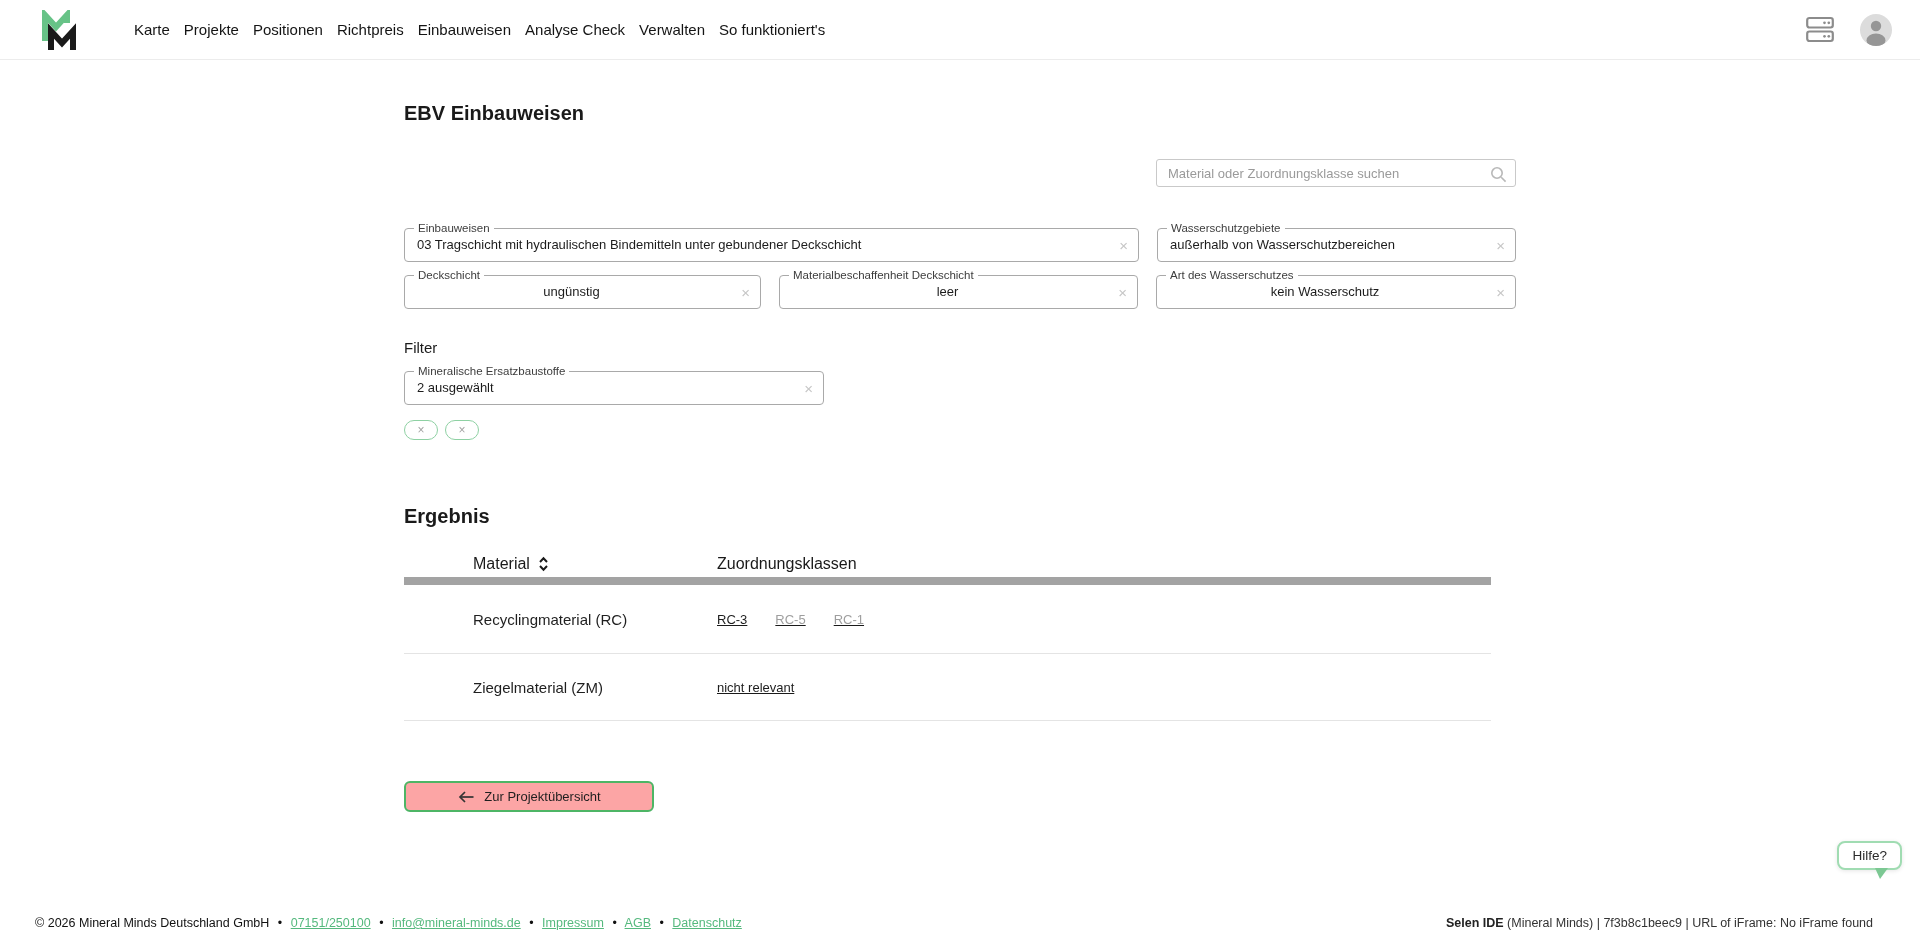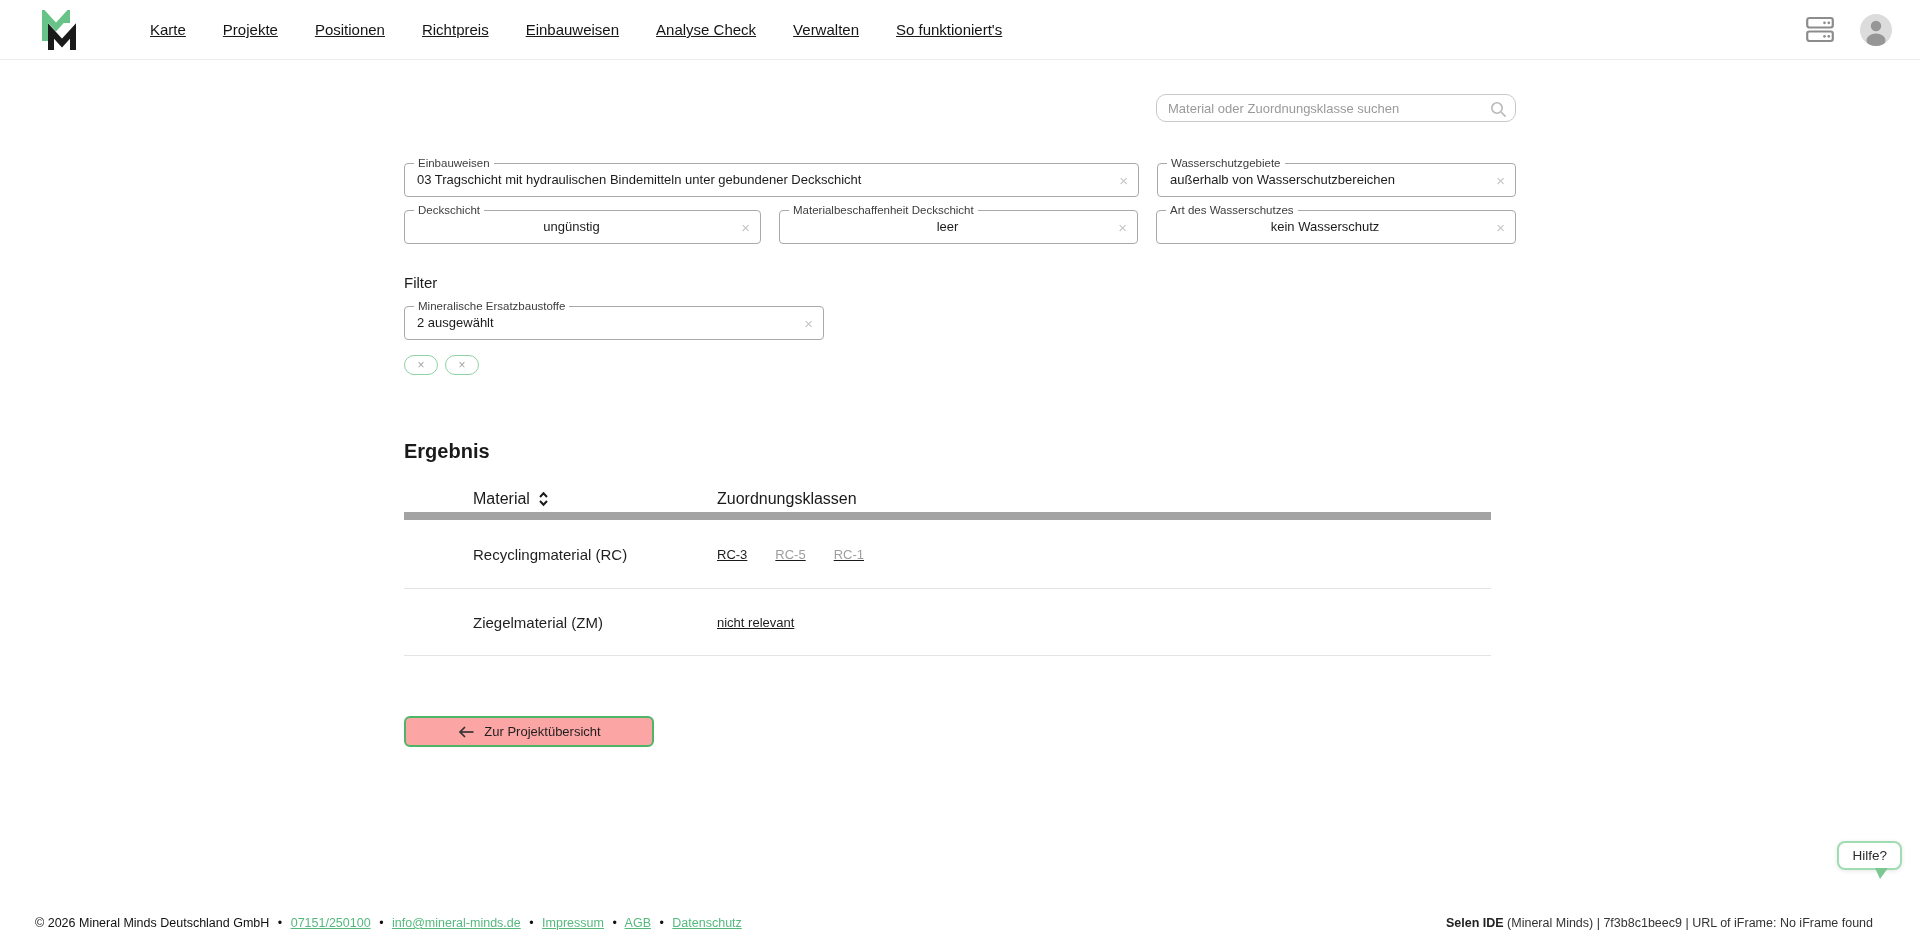--- a/index.html
+++ b/index.html
@@ -5,32 +5,32 @@
   * { box-sizing: border-box; margin: 0; padding: 0; }
   html,body { width:1920px; height:943px; }
   body {
     font-family: "Liberation Sans", sans-serif;
     background:#fff; color:#1a1a1a; position:relative; overflow:hidden;
   }
   
   .topbar { height:60px; display:flex; align-items:center; padding:0 28px 0 40px;
             border-bottom:1px solid #ececec; background:#fff; }
   .logo { width:38px; height:40px; cursor:pointer; flex:0 0 auto; }
-  .nav { display:flex; gap:37px; margin-left:72px; list-style:none;text-decoration:underline; }
+  .nav { display:flex; gap:14px; margin-left:56px; list-style:none; }
   .nav li { font-size:15px; color:#141414; cursor:pointer; white-space:nowrap; }
   .top-icons { margin-left:auto; display:flex; align-items:center; gap:26px; }
   .srv-icon { cursor:pointer; }
   .avatar { width:32px; height:32px; border-radius:50%; background:#dcdcdc; overflow:hidden;
             cursor:pointer; display:flex; align-items:flex-end; justify-content:center; }
   
   .main { width:1112px; margin:0 auto; }
   .page-title { font-size:20px; font-weight:700; margin-top:41px; line-height:24px; }
   .search-row { display:flex; justify-content:flex-end; margin-top:34px; }
   .search-box { position:relative; width:360px; height:28px; border:1px solid #c9c9c9;
-                border-radius:10px; background:#fff; }
+                border-radius:3px; background:#fff; }
   .search-box input { width:100%; height:100%; border:none; outline:none; background:transparent;
                       font-family:"Liberation Sans",sans-serif;
                       font-size:13px; color:#333; padding:0 32px 0 11px; }
   .search-box input::placeholder { color:#9a9a9a; }
   .search-ic { position:absolute; right:8px; top:6px; cursor:pointer; }
   
   .frow { display:flex; gap:18px; }
   .frow1 { margin-top:41px; }
   .frow2 { margin-top:13px;text-align:center; }
   .field { position:relative; height:34px; border:1px solid #a9a9a9; border-radius:4px;
@@ -114,20 +114,21 @@
       <svg width="32" height="32" viewBox="0 0 32 32">
         <circle cx="16" cy="12" r="5.2" fill="#969696"></circle>
         <ellipse cx="16" cy="26.5" rx="9.5" ry="7" fill="#969696"></ellipse>
       </svg>
     </div>
   </div>
 </div>
 
 <div class="main">
 
+  <h1 class="page-title">EBV Einbauweisen</h1>
 
   <div class="search-row">
     <div class="search-box">
       <input type="text" placeholder="Material oder Zuordnungsklasse suchen" style="">
       <svg class="search-ic" width="17" height="17" viewBox="0 0 17 17">
         <circle cx="7" cy="7" r="5.2" fill="none" stroke="#b8b8b8" stroke-width="1.6"></circle>
         <line x1="11.2" y1="11.2" x2="15.6" y2="15.6" stroke="#b8b8b8" stroke-width="1.6"></line>
       </svg>
     </div>
   </div>

